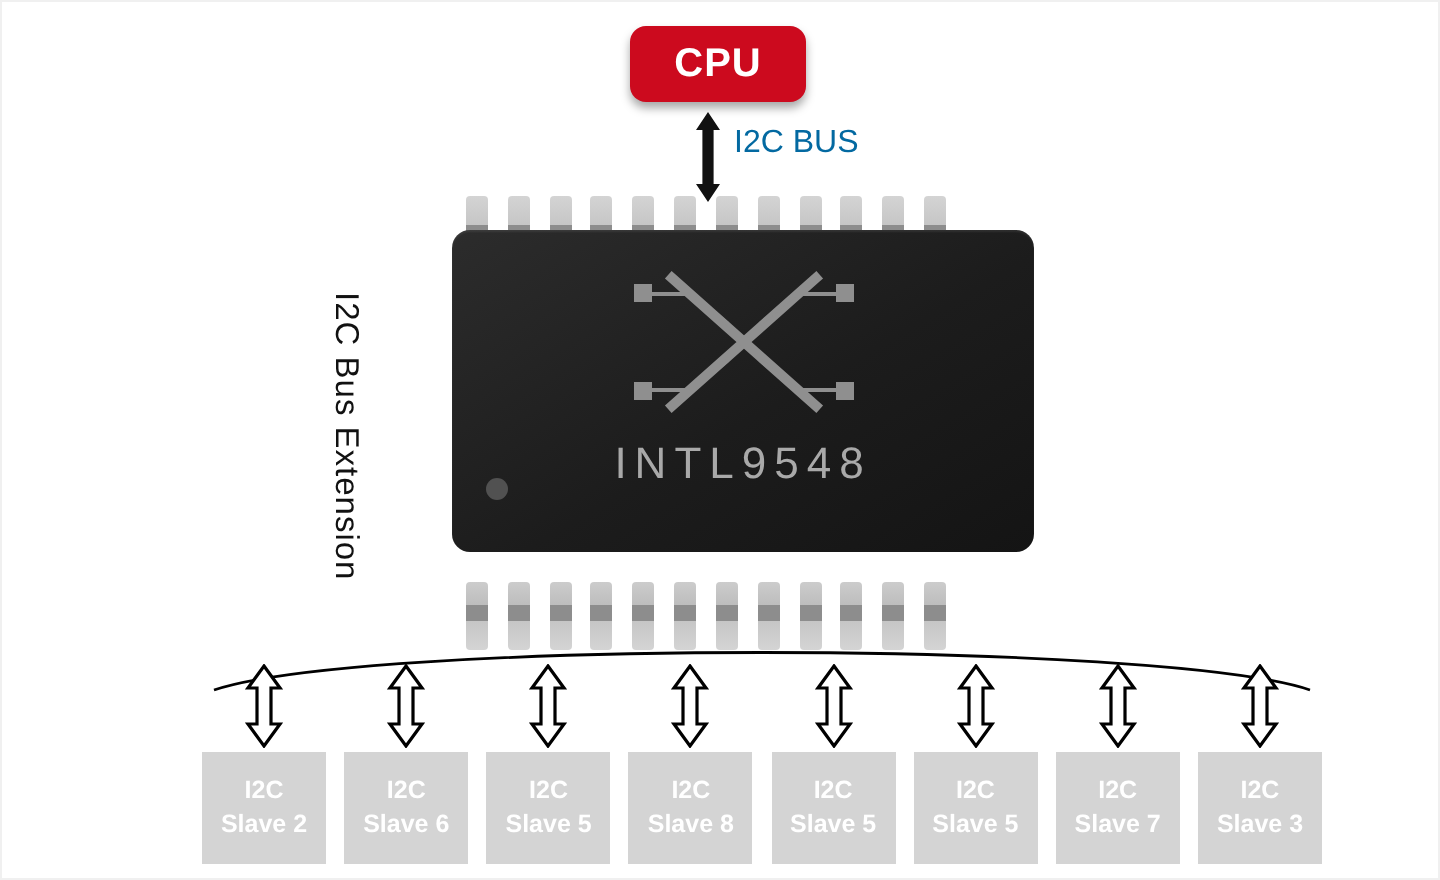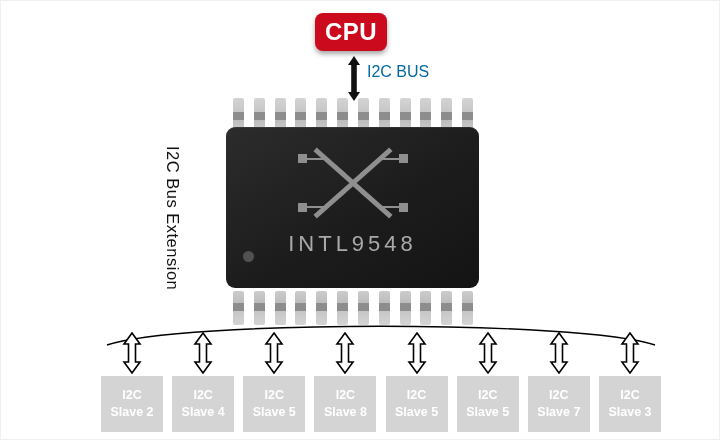--- a/index.html
+++ b/index.html
@@ -1,22 +1,22 @@
 <!DOCTYPE html>
 <html style="--cpu-bg: #cc0a1e; --cpu-text: #ffffff; --chip-text: #a9a9a9; --slave-bg: #d4d4d4; --slave-text: #ffffff; --line: #000000;"><head>
 <meta charset="utf-8">
 <style>
   html,body { margin:0; padding:0; background:#ffffff; font-family:"Liberation Sans", sans-serif; }
   .canvas { position:relative; width:720px; height:440px; background:#fff; overflow:hidden; box-sizing:border-box; border:1px solid #f0f0f0; }
 
   
-  .cpu-box { position:absolute; left:314px; top:12px; width:72px; height:38px;
+  .cpu-box { position:absolute; left:314px; top:12px; width:88px; height:38px;
              background:var(--cpu-bg,#cc0a1e); border-radius:8px;
              display:flex; align-items:center; justify-content:center;
-             color:var(--cpu-text,#fff); font-weight:bold; font-size:24px; letter-spacing:.5px;
+             color:var(--cpu-text,#fff); font-weight:bold; font-size:20px; letter-spacing:.5px;
              box-shadow:0 3px 5px rgba(0,0,0,.35); }
 
   
   .bus-arrow { position:absolute; left:346px; top:55px; }
   .bus-label { position:absolute; left:366px; top:62px; font-size:16px; color:#0369a1; }
 
   
   .side-label { position:absolute; left:162px; top:134px; height:166px;
                 writing-mode:vertical-rl; font-size:16.5px; color:#111; letter-spacing:.5px;
                 display:flex; align-items:center; justify-content:center; }
@@ -24,21 +24,21 @@
   
   .pins { position:absolute; left:232px; width:240px; height:34px;
           display:flex; justify-content:space-between; }
   .pins.top { top:97px; }
   .pins.bottom { top:290px; }
   .pin { width:11px; height:100%; border-radius:2px; }
   .pins.top .pin  { background:linear-gradient(180deg,#d4d4d4 0%,#c6c6c6 42%,#8d8d8d 42%,#8d8d8d 66%,#bdbdbd 66%,#cccccc 100%); }
   .pins.bottom .pin { background:linear-gradient(0deg,#d4d4d4 0%,#c6c6c6 42%,#8d8d8d 42%,#8d8d8d 66%,#bdbdbd 66%,#cccccc 100%); }
 
   
-  .chip { position:absolute; left:225px; top:126px; width:253px; height:161px;
+  .chip { position:absolute; left:225px; top:114px; width:291px; height:161px;
           background:linear-gradient(150deg,#2c2c2c 0%, #1c1c1c 55%, #141414 100%);
           border-radius:9px; box-shadow:inset 0 1px 1px rgba(255,255,255,.08); }
   .chip-logo { position:absolute; left:50%; top:14px; transform:translateX(-50%); }
   .chip-name { position:absolute; left:0; right:0; top:104px; text-align:center;
                color:var(--chip-text,#a9a9a9); font-size:22px; letter-spacing:4px; }
   .pin1-dot { position:absolute; left:17px; bottom:26px; width:11px; height:11px;
               border-radius:50%; background:#515151; }
 
   
   .fanout { position:absolute; left:100px; top:317px; }
@@ -135,21 +135,21 @@
         <span>I2C</span>
         <span>Slave 2</span>
       </div>
     </div>
     <div class="slave-col">
       <svg class="slave-arrow" width="20" height="42" viewBox="0 0 20 42">
         <path d="M10,1 L18,12 L13.5,12 L13.5,30 L18,30 L10,41 L2,30 L6.5,30 L6.5,12 L2,12 Z" fill="#fff" stroke="#000" stroke-width="1.6"></path>
       </svg>
       <div class="slave-box">
         <span>I2C</span>
-        <span>Slave 4</span>
+        <span>Slave 6</span>
       </div>
     </div>
     <div class="slave-col">
       <svg class="slave-arrow" width="20" height="42" viewBox="0 0 20 42">
         <path d="M10,1 L18,12 L13.5,12 L13.5,30 L18,30 L10,41 L2,30 L6.5,30 L6.5,12 L2,12 Z" fill="#fff" stroke="#000" stroke-width="1.6"></path>
       </svg>
       <div class="slave-box">
         <span>I2C</span>
         <span>Slave 5</span>
       </div>

